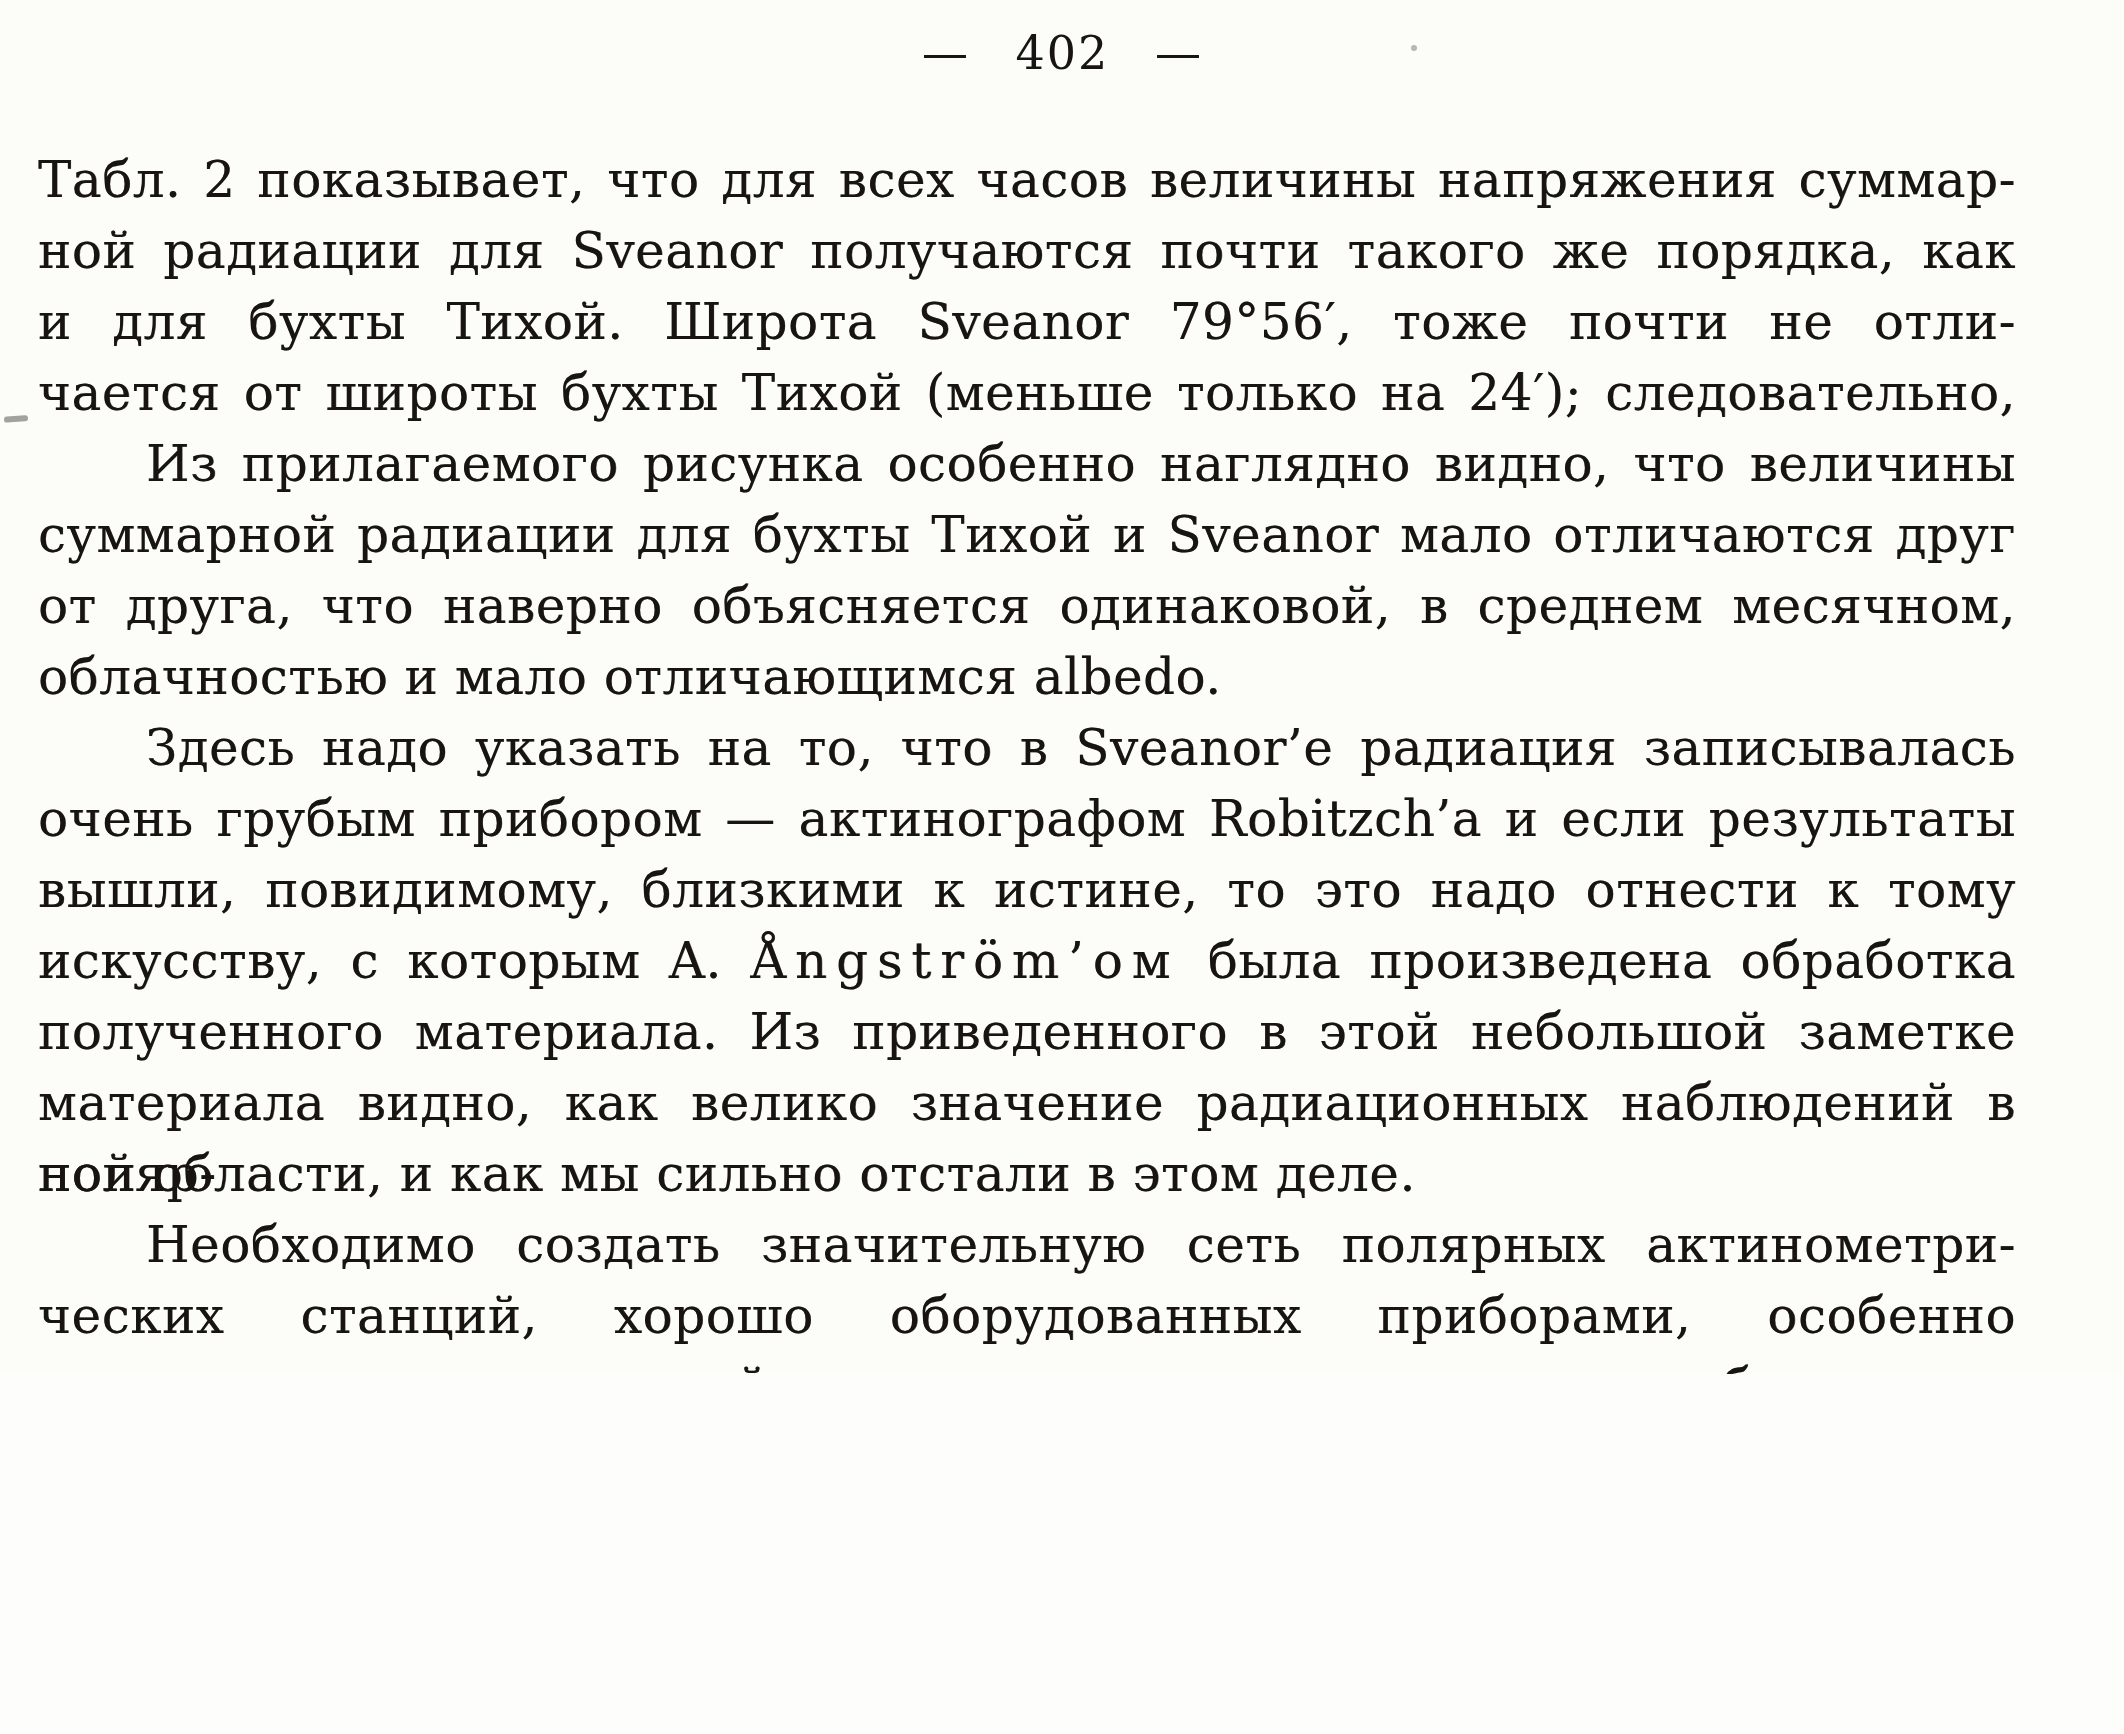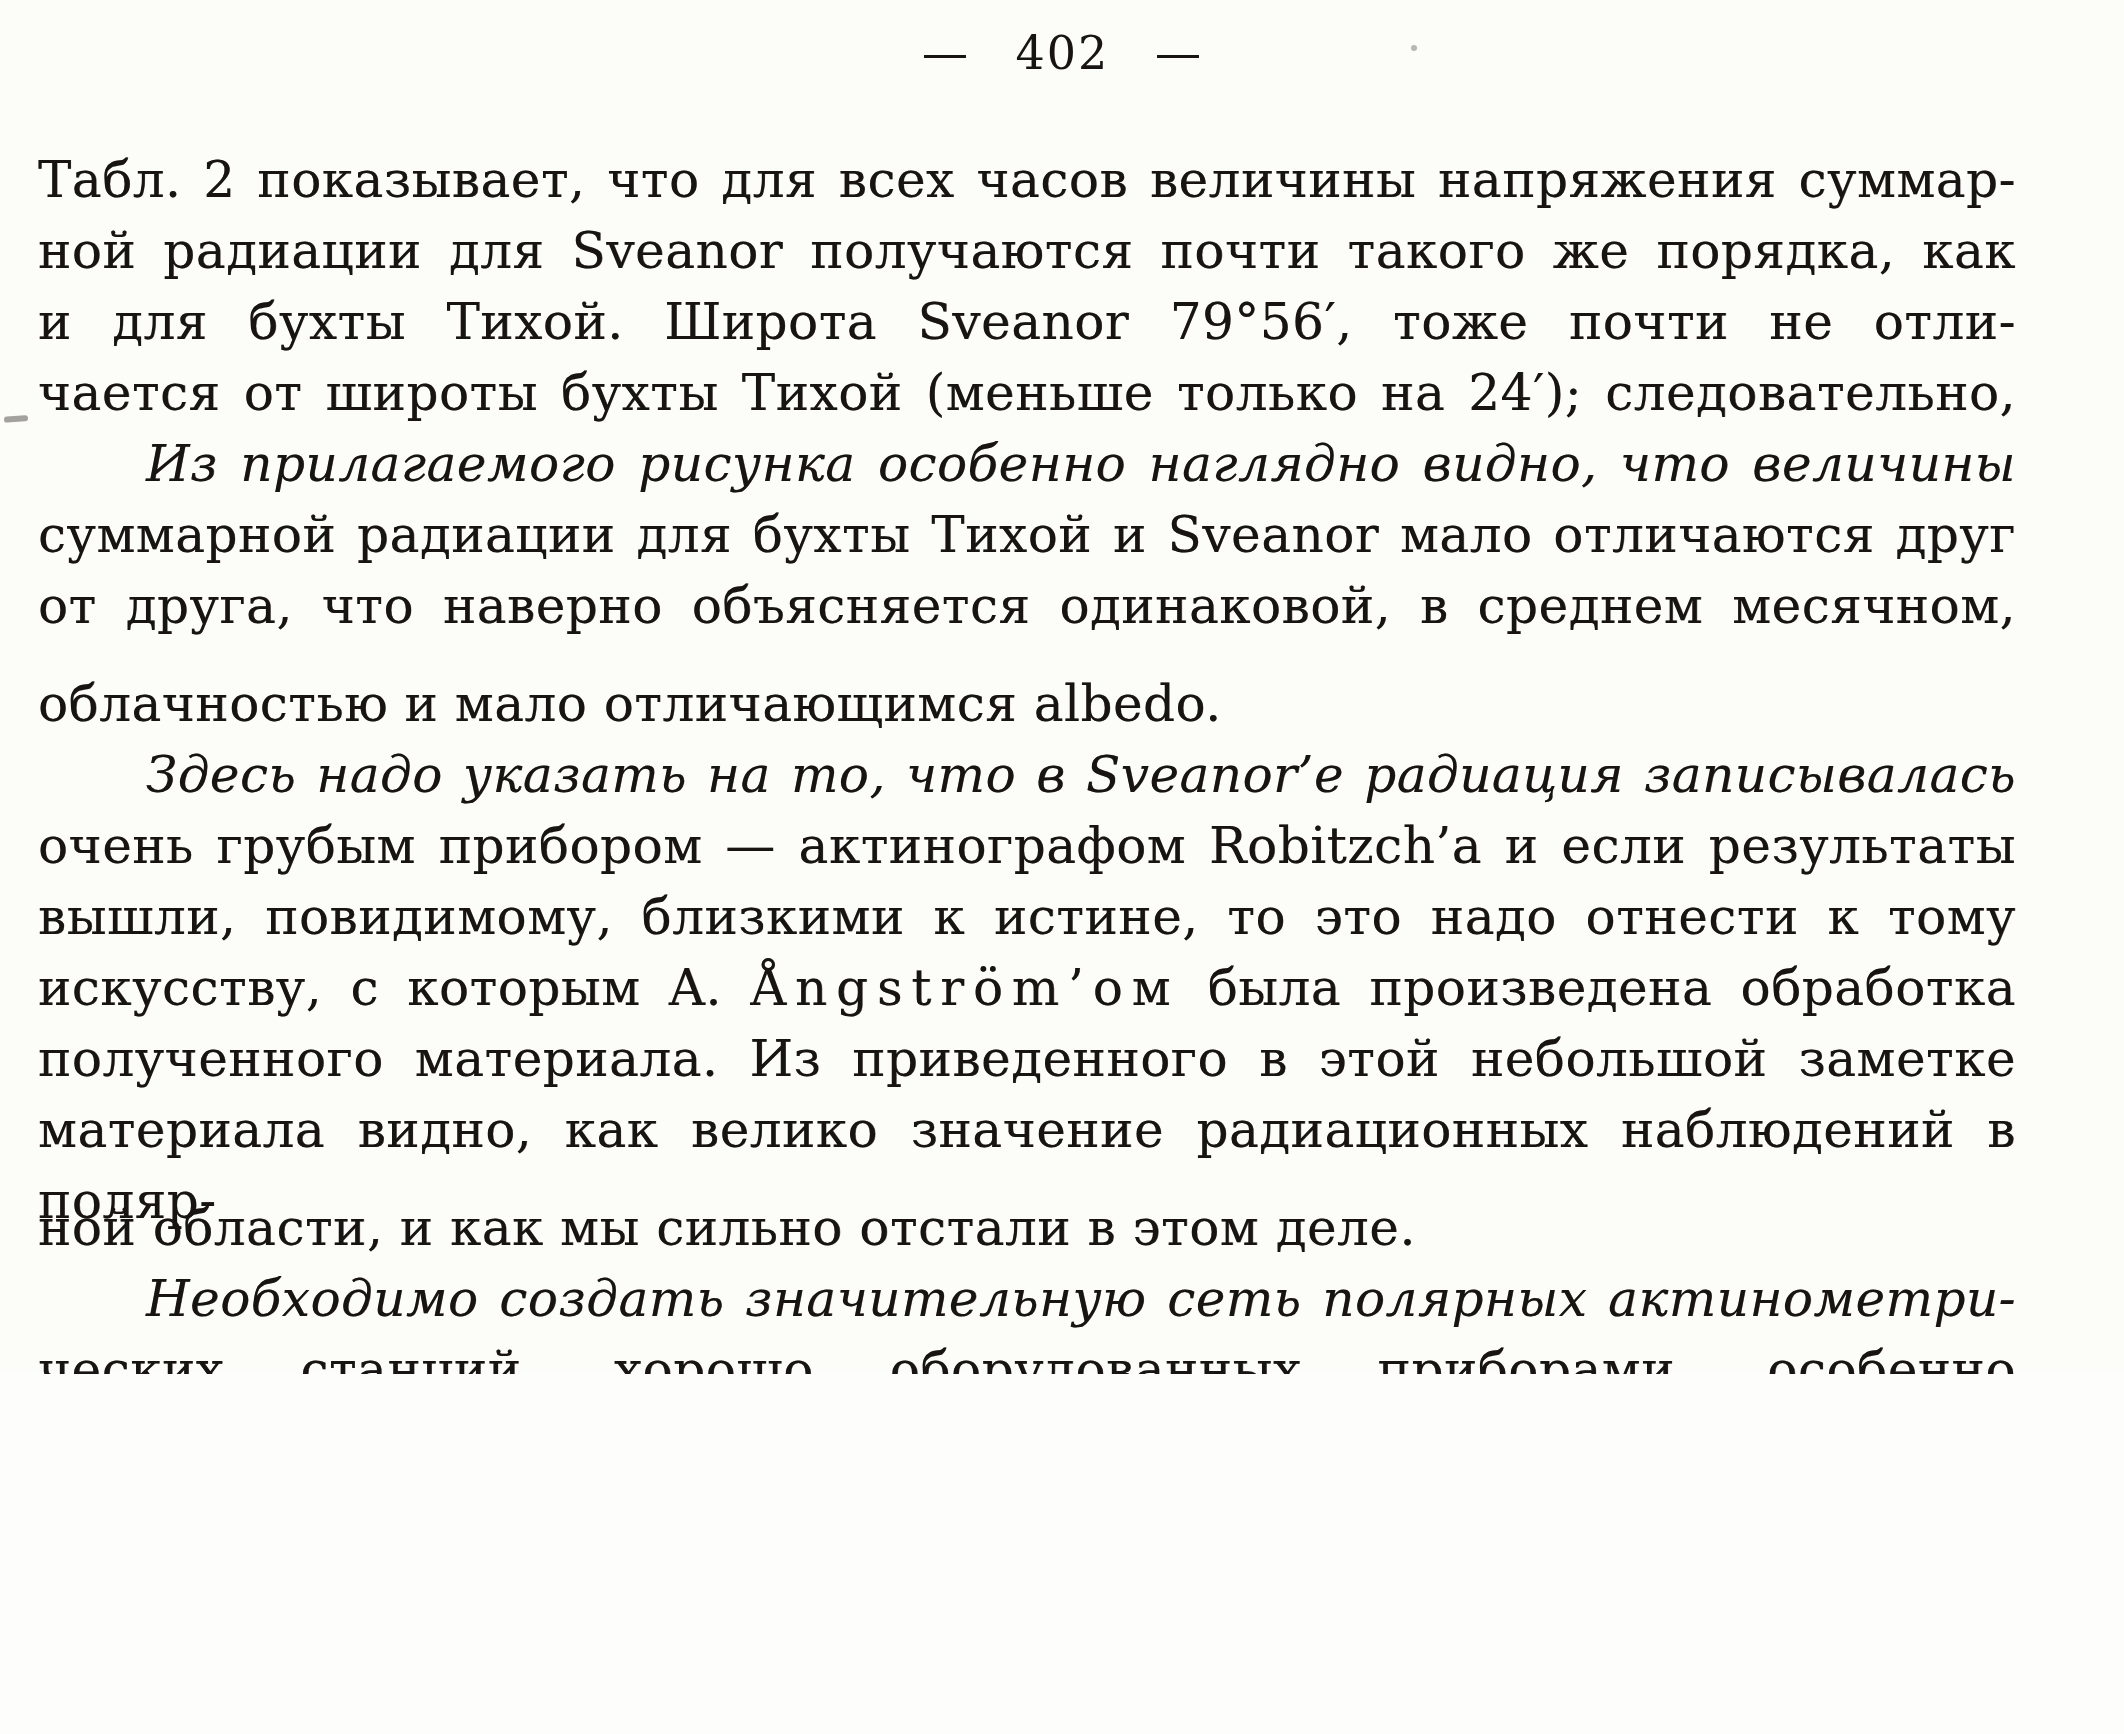--- a/index.html
+++ b/index.html
@@ -35,25 +35,24 @@
   }
   .line {
     font-size: 50px;
     line-height: 71px;
     height: 71px;
     letter-spacing: 0.5px;
     text-align: justify;
     text-align-last: justify;
     text-shadow: 0.3px 0.3px 0.6px rgba(25,21,17,0.55);
   }
-  .line.indent { text-indent: 108px; font-style: italic; }
+  .line.indent { text-indent: 108px; }
   .line.lastline {
     text-align: left;
     text-align-last: left;
-    margin-top: 27px;
   }
   .spaced { letter-spacing: 8.8px; }
   .signature {
     position: absolute;
     top: 1567px;
     right: 258px;
     font-size: 54px;
     font-style: italic;
     letter-spacing: 3.9px;
     word-spacing: 13.7px;

